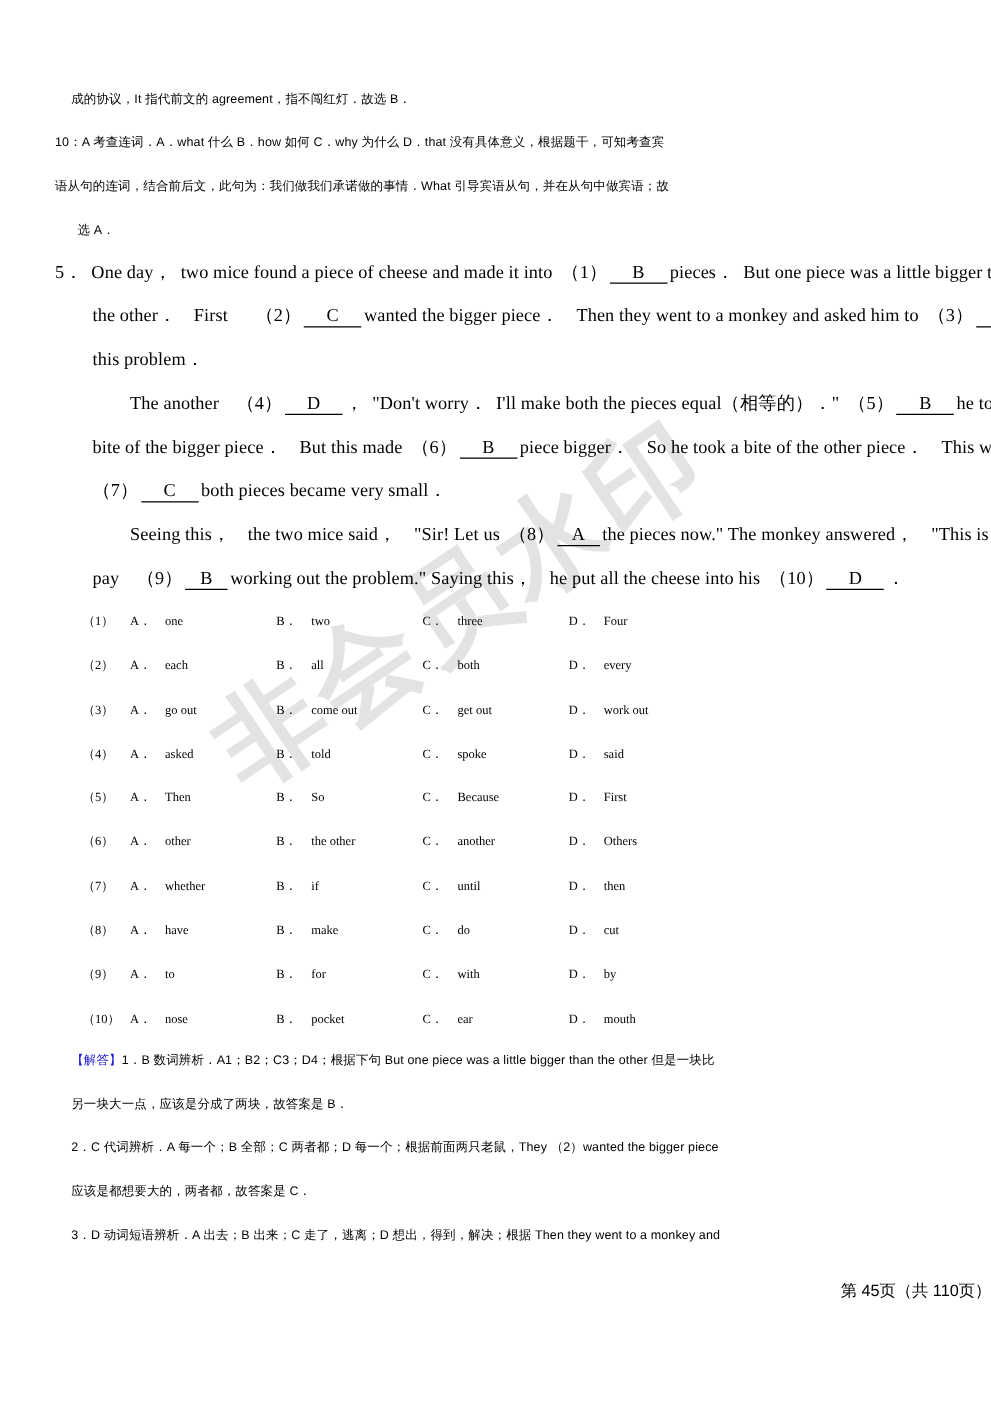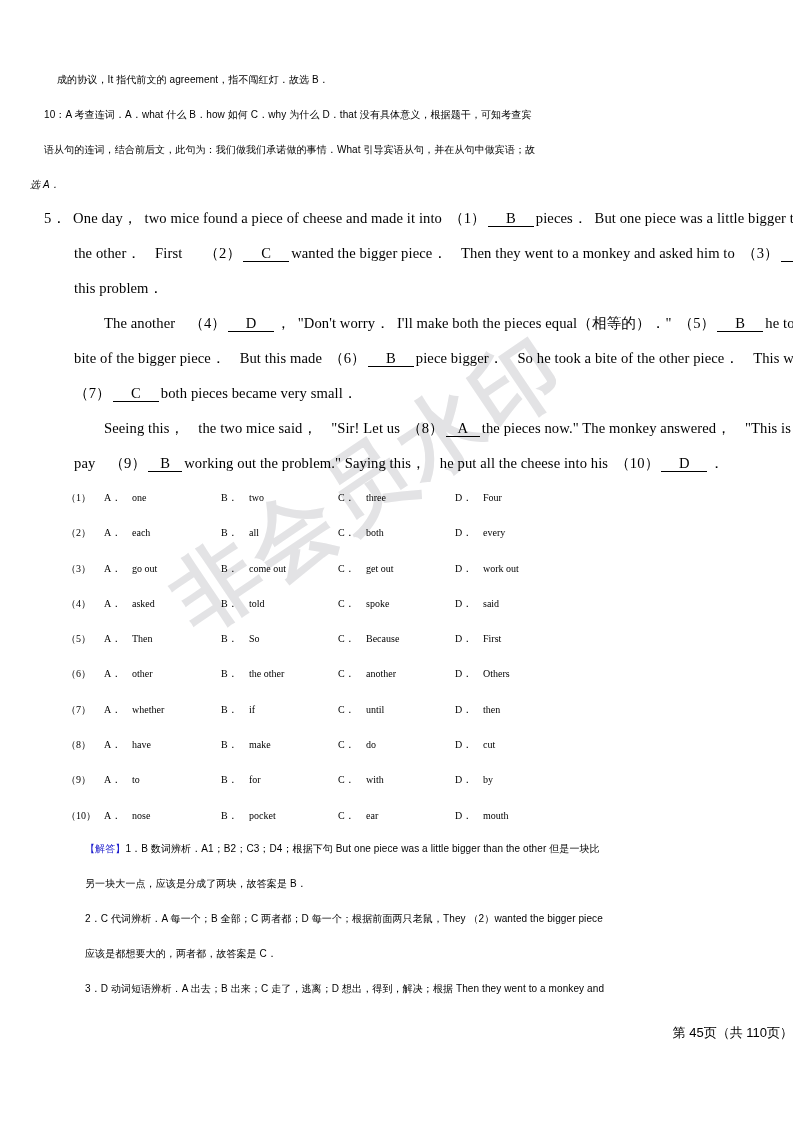--- a/index.html
+++ b/index.html
@@ -55,21 +55,21 @@
     line-height: 35px;
     height: 35px;
     white-space: nowrap;
     letter-spacing: 0.1px;
   }
 
   
   .top-block { position: absolute; left: 0; top: 62px; width: 793px; }
   .top-block .line { padding-left: 57px; }
   .top-block .line.hang { padding-left: 44px; }
-  .top-block .line.ind2 { padding-left: 30px; font-style: italic; }
+  .top-block .line.ind2 { padding-left: 62px; }
 
   
   .passage { position: absolute; left: 0; top: 201px; width: 793px; }
   .passage .line { padding-left: 74px; }
   .passage .line.num { padding-left: 44px; }
   .passage .line.para { padding-left: 104px; }
 
   
   .blank {
     display: inline-block;
@@ -111,21 +111,21 @@
     vertical-align: top;
   }
   .opt-letter {
     display: inline-block;
     width: 28px;
   }
   .opt-text { display: inline-block; }
 
   
   .explain { position: absolute; left: 0; top: 831px; width: 793px; }
-  .explain .line { padding-left: 85px; }
+  .explain .line { padding-left: 57px; }
   .marker { color: #1a1acc; }
 
   
   .footer {
     position: absolute;
     left: 0;
     top: 1024px;
     width: 793px;
     text-align: right;
     font-size: 13px;

